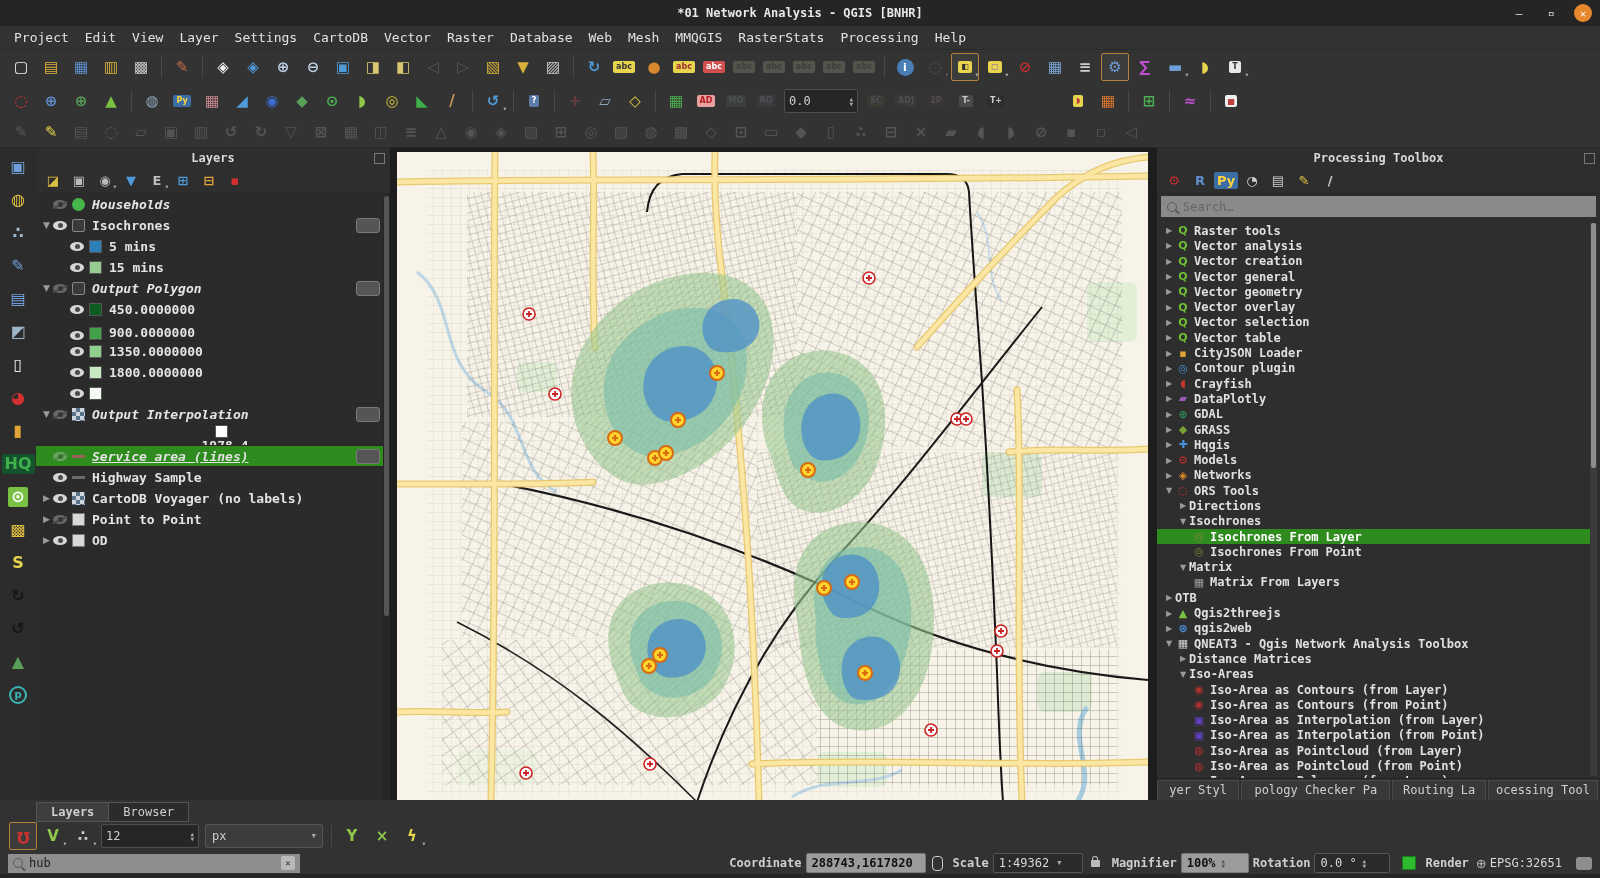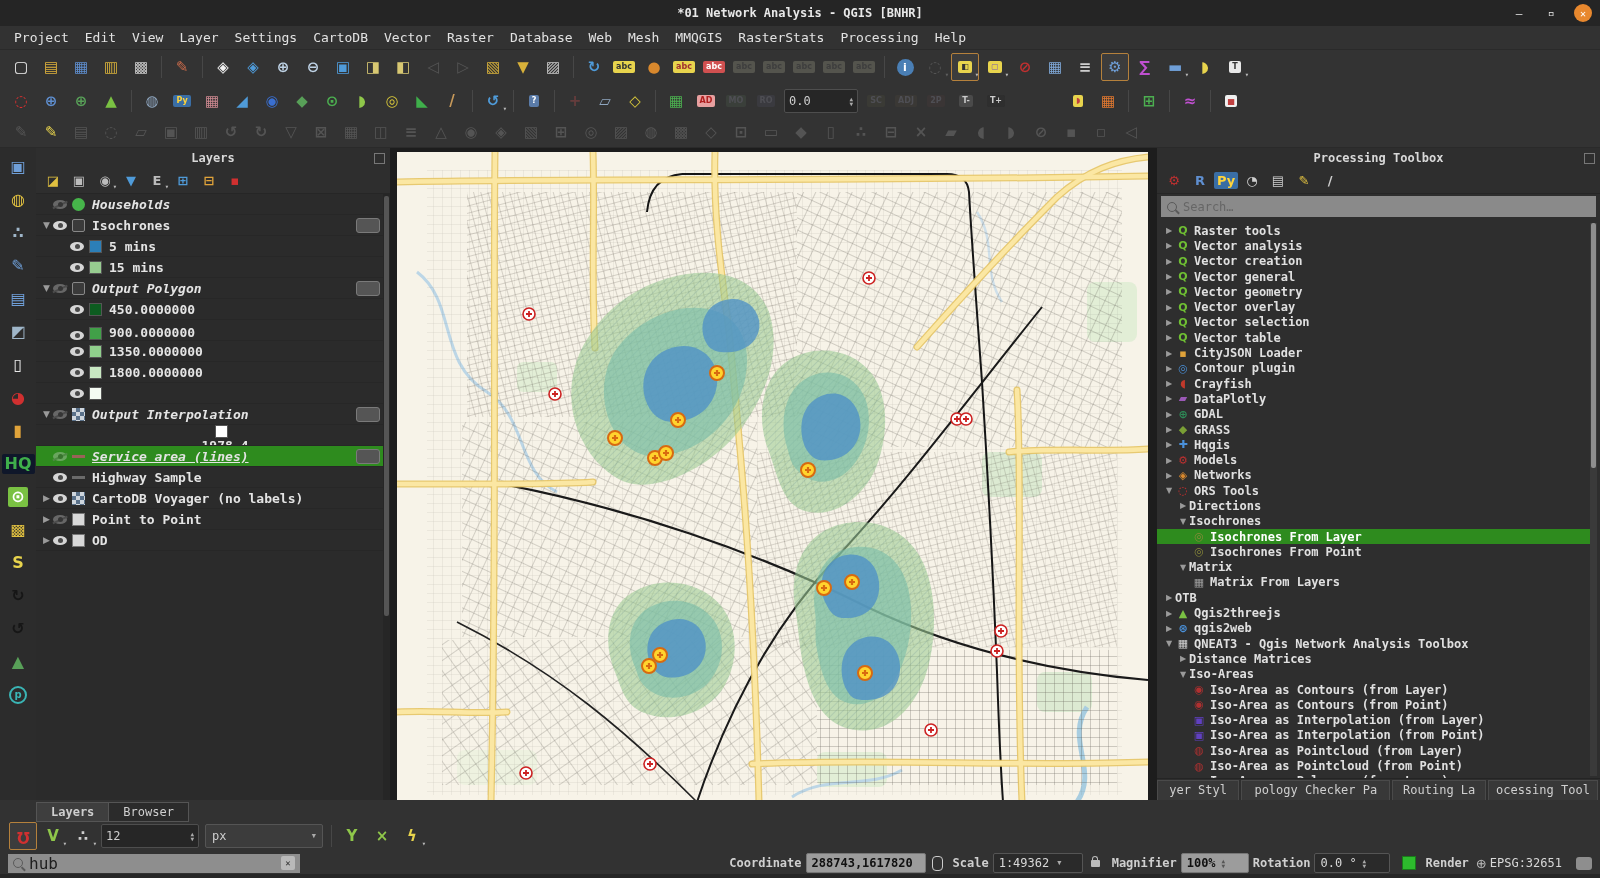--- a/index.html
+++ b/index.html
@@ -89,21 +89,21 @@
   #paneltabs{position:absolute;left:36px;top:2px;display:flex;}
   .ptab{height:18px;padding:0 14px;font-size:12px;display:flex;align-items:center;border:1px solid #555;color:#cfcfcf;}
   .ptab.active{background:#3e3e3e;font-weight:700;}
   .ptab.inactive{background:#2b2b2b;border-left:none;}
   #snaprow{position:absolute;left:8px;top:22px;height:28px;display:flex;align-items:center;}
   #snaprow .tbi.boxed{border-color:#b5813c;}
   .selectbox{height:22px;background:#3c3c3c;border:1px solid #555;border-radius:2px;color:#cfcfcf;font-size:12px;display:flex;align-items:center;padding:0 6px;margin:0 3px;flex:none;}
   .selectbox .caret{margin-left:auto;font-size:7px;color:#aaa;padding-left:10px;}
   #statusrow{position:absolute;left:0;top:52px;width:1600px;height:22px;display:flex;align-items:center;padding:0 8px;box-sizing:border-box;font-size:12px;color:#d8d8d8;}
   #status-search{width:282px;height:19px;background:#8e8e8e;display:flex;align-items:center;padding:0 5px;gap:6px;}
-  #status-search .val{color:#1e1e1e;font-size:16px;}
+  #status-search .val{color:#1e1e1e;font-size:12px;}
   #status-search .clear{margin-left:auto;width:14px;height:14px;background:#b9b9b9;color:#333;display:flex;align-items:center;justify-content:center;font-size:9px;border-radius:2px;}
   .st-label{font-weight:700;color:#cfcfcf;margin:0 4px;}
   .st-input{height:18px;display:flex;align-items:center;padding:0 5px;font-size:12px;border-radius:2px;}
   .st-input.light{background:#9c9c9c;color:#111;font-weight:700;border:1px solid #777;}
   .st-input.dark{background:#2a2a2a;color:#d8d8d8;border:1px solid #555;}
   .st-input .caret{font-size:7px;color:#aaa;margin-left:8px;}
   .st-input .arrows{display:flex;flex-direction:column;font-size:6px;line-height:5px;margin-left:6px;color:#555;}
   .st-input.dark .arrows{color:#aaa;}
   .lockicon{width:9px;height:7px;background:#bbb;border-radius:1px;position:relative;margin:0 8px;}
   .lockicon::before{content:"";position:absolute;left:1.5px;top:-4px;width:4px;height:4px;border:1.5px solid #bbb;border-bottom:none;border-radius:3px 3px 0 0;}
@@ -534,21 +534,21 @@
     <div class="tbi">
       <span class="gl" style="color: rgb(232, 232, 232);">▯</span>
     </div>
     <div class="tbi">
       <span class="gl" style="color: rgb(208, 48, 48);">◕</span>
     </div>
     <div class="tbi">
       <span class="gl" style="color: rgb(224, 163, 58);">▮</span>
     </div>
     <div class="tbi">
-      <span class="gl chip" style="color: rgb(63, 175, 75); background: #0f172a;">HQ</span>
+      <span class="gl chip" style="color: rgb(63, 175, 75); background: #14532d;">HQ</span>
     </div>
     <div class="tbi">
       <span class="gl chip" style="color: rgb(255, 255, 255); background: rgb(122, 193, 67);">⊙</span>
     </div>
     <div class="tbi">
       <span class="gl" style="color: rgb(224, 192, 64);">▩</span>
     </div>
     <div class="tbi">
       <span class="gl" style="color: rgb(232, 212, 77);">S</span>
     </div>

